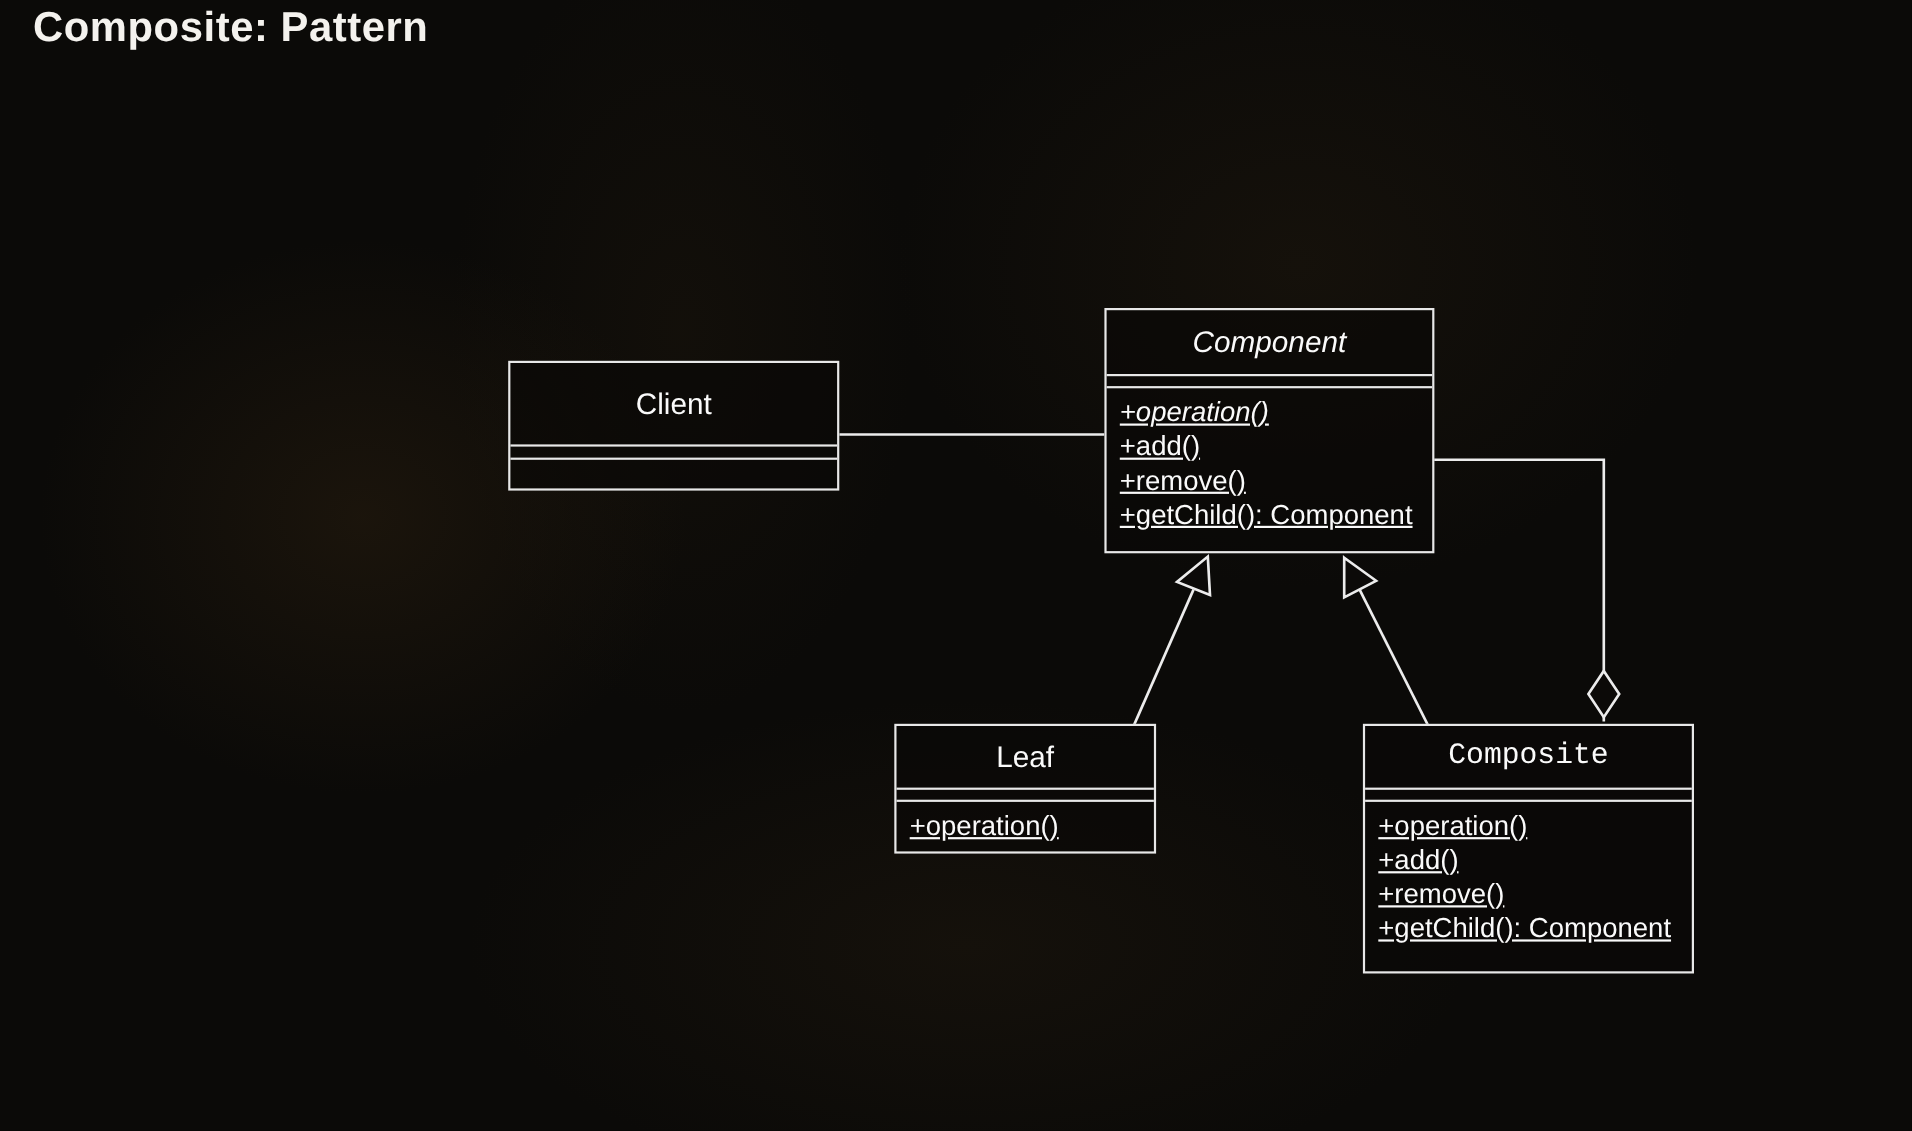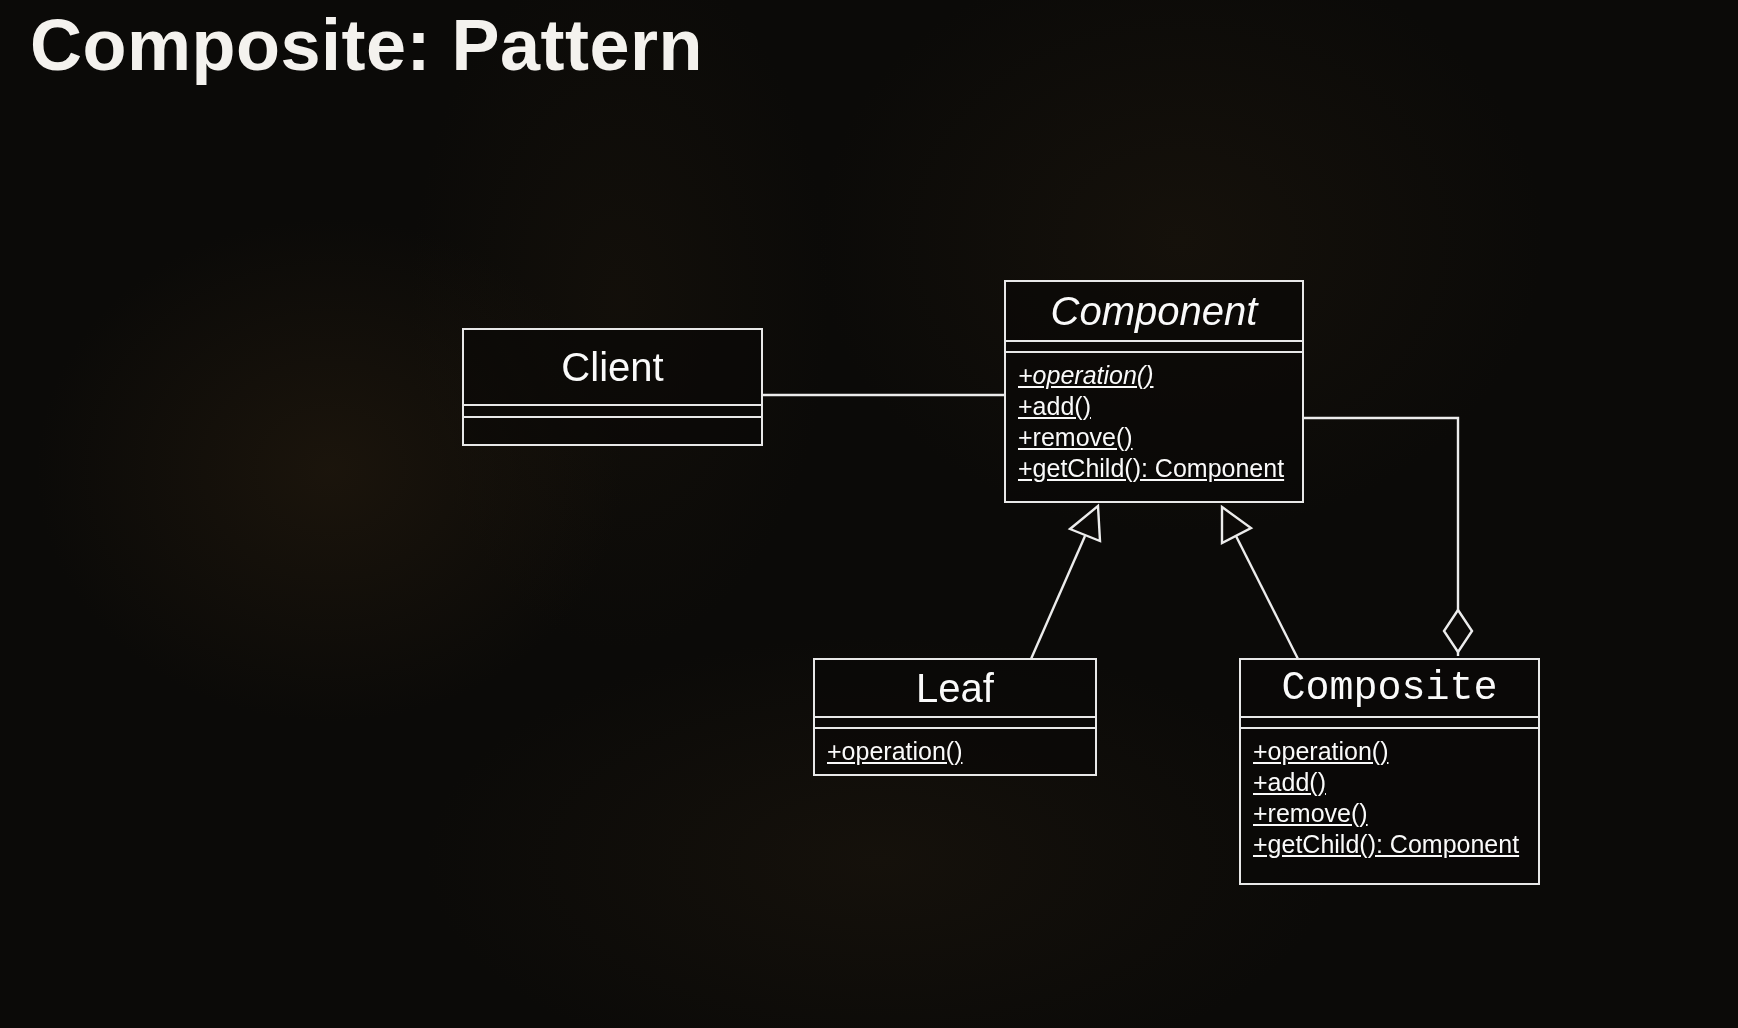--- a/index.html
+++ b/index.html
@@ -13,54 +13,54 @@
       radial-gradient(ellipse 520px 420px at 1180px 240px, rgba(40,30,16,.35), transparent 70%),
       radial-gradient(ellipse 650px 320px at 880px 860px, rgba(44,33,18,.30), transparent 70%),
       radial-gradient(ellipse 300px 500px at 620px 300px, rgba(36,27,14,.30), transparent 70%),
       #0b0a08;
     font-family:"Liberation Sans", sans-serif;
     color:#f2f0ec;
   }
 
   .title {
     position:absolute; left:30px; top:4px;
-    font-size:72px; font-weight:700; letter-spacing:.5px;
+    font-size:38px; font-weight:700; letter-spacing:.5px;
     color:#f4f2ee;
   }
 
   .connectors { position:absolute; left:0; top:0; width:1738px; height:1028px; pointer-events:none; }
   .connectors line, .connectors polyline { stroke:#ececec; stroke-width:2.4; fill:none; }
   .connectors polygon { stroke:#ececec; stroke-width:2.4; fill:#0c0a08; }
 
   .uml-class {
     position:absolute;
     border:2px solid #e8e8e8;
     background:rgba(9,8,6,.62);
   }
   .uml-name {
     display:flex; align-items:center; justify-content:center;
-    font-size:40px; color:#fafafa;
+    font-size:27px; color:#fafafa;
     border-bottom:2px solid #e8e8e8;
   }
   .uml-name.italic { font-style:italic; }
   .uml-attrs { border-bottom:2px solid #e8e8e8; }
   .uml-methods { padding:7px 8px 0 12px; font-size:25px; color:#fafafa;text-decoration:underline; }
   .member { line-height:31px; white-space:nowrap; }
   .member.italic { font-style:italic; }
 
   
   .client    { left:462px;  top:328px; width:301px; height:118px; }
   .client .uml-name { height:76px; }
   .client .uml-attrs { height:12px; }
 
   .component { left:1004px; top:280px; width:300px; height:223px; }
   .component .uml-name { height:60px; }
   .component .uml-attrs { height:11px; }
 
-  .leaf      { left:813px;  top:658px; width:284px; height:118px; }
+  .leaf      { left:813px;  top:658px; width:238px; height:118px; }
   .leaf .uml-name { height:58px; }
   .leaf .uml-attrs { height:11px; }
 
   .composite { left:1239px; top:658px; width:301px; height:227px; }
   .composite .uml-name { height:58px;font-family:Liberation Mono, monospace; }
   .composite .uml-attrs { height:11px; }
 </style>
 </head>
 <body>
 

